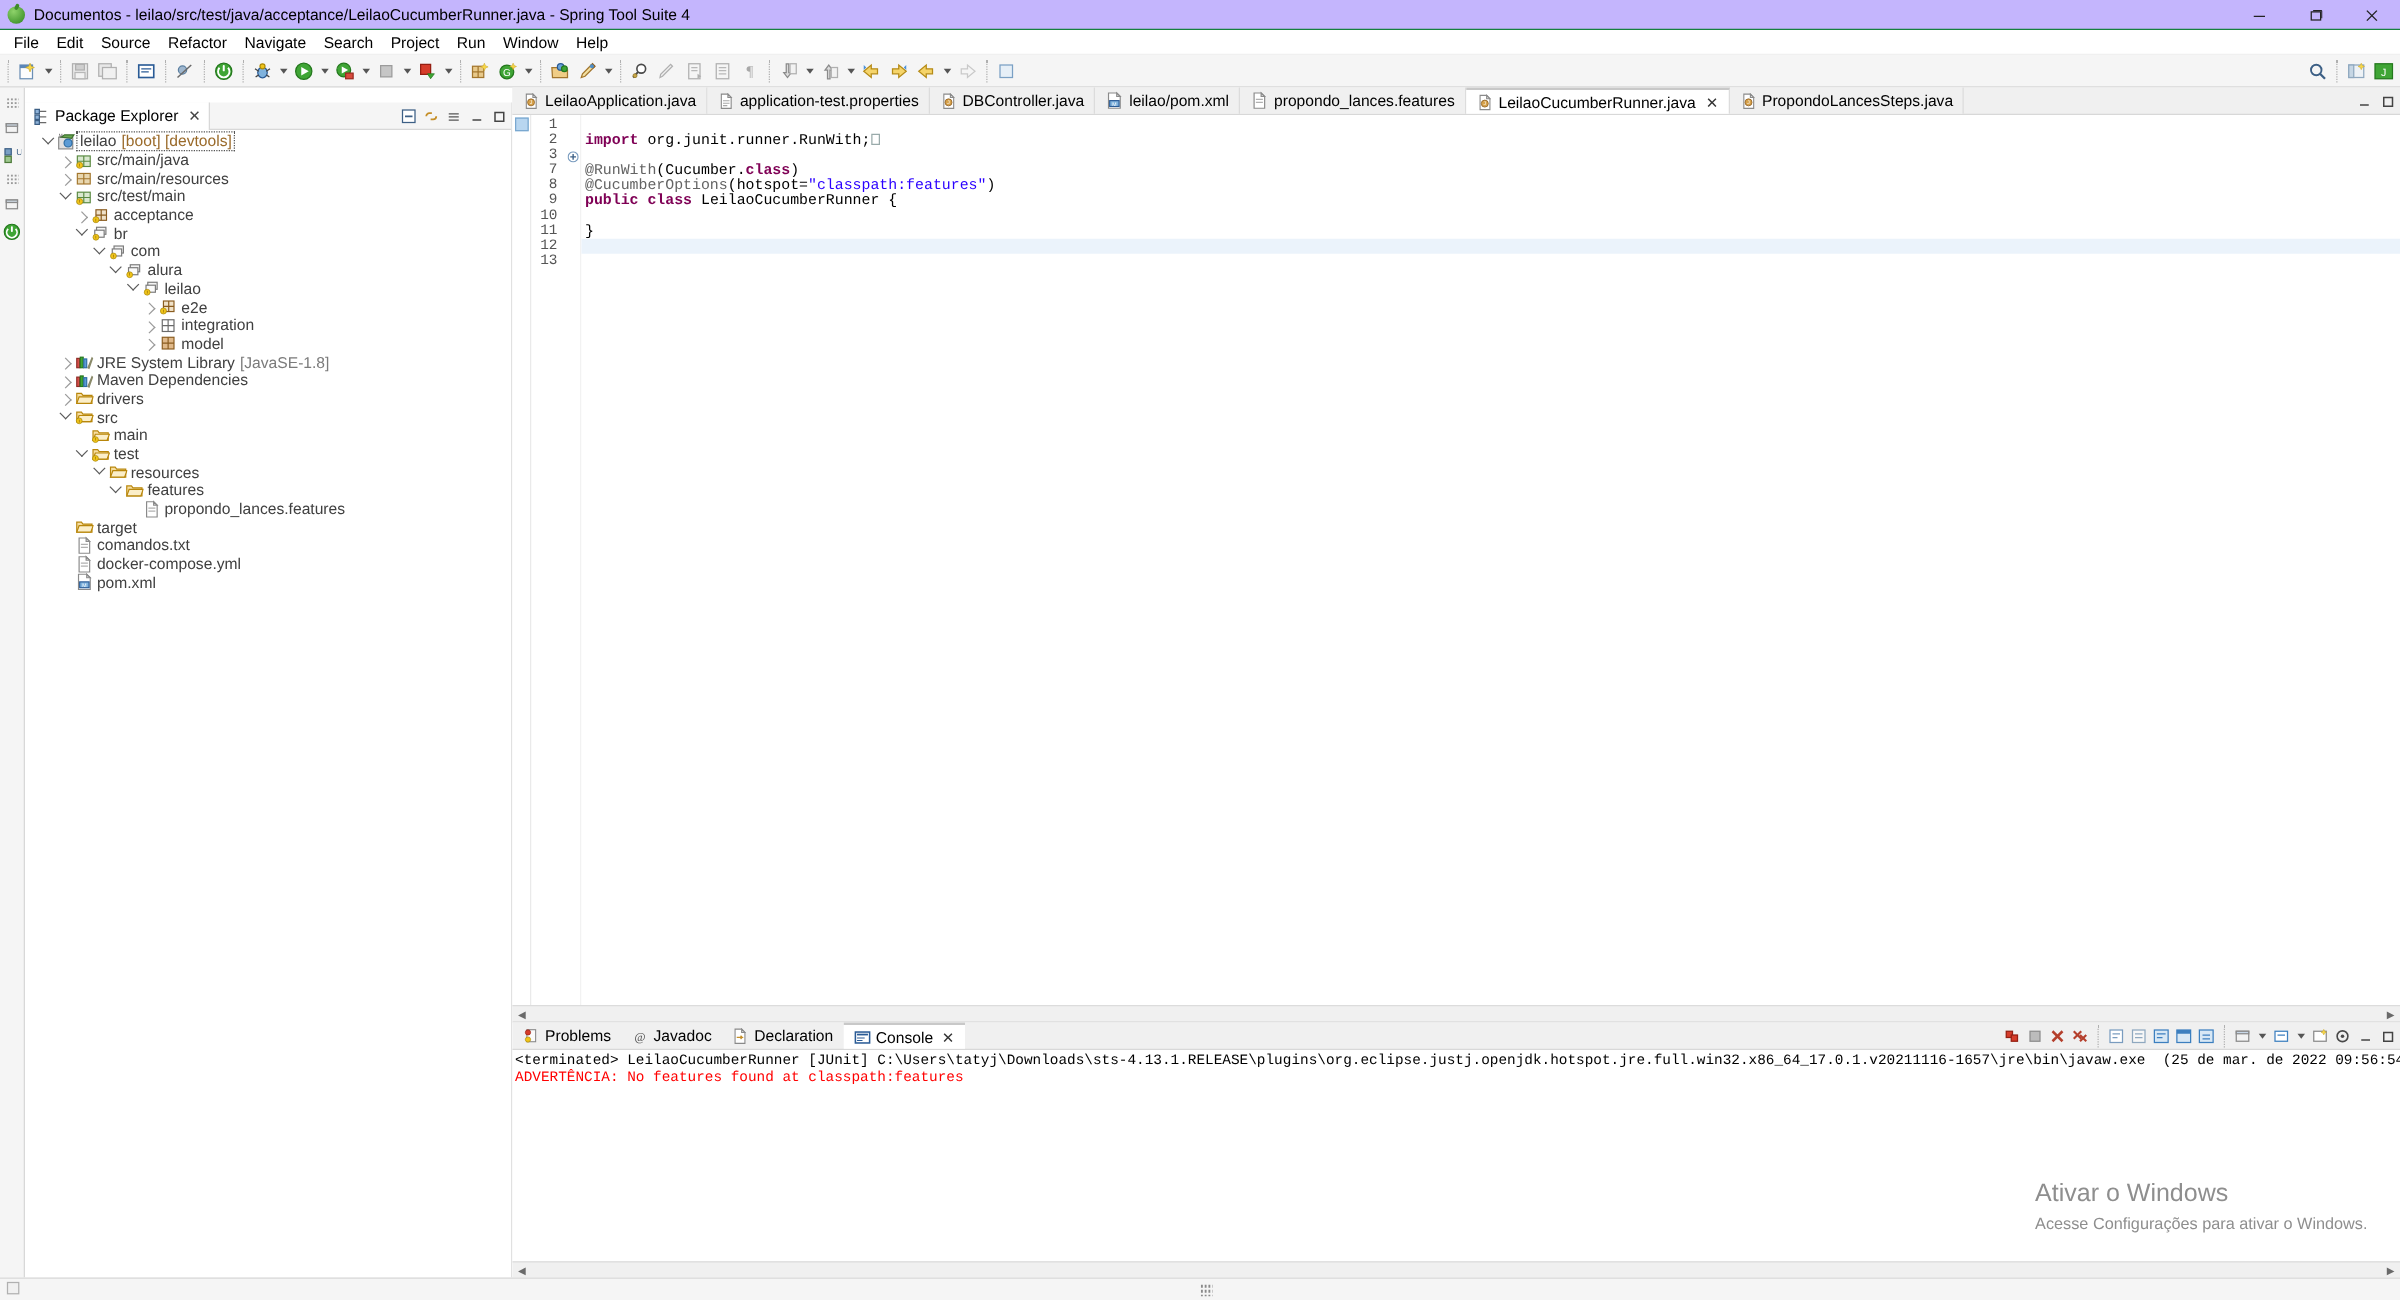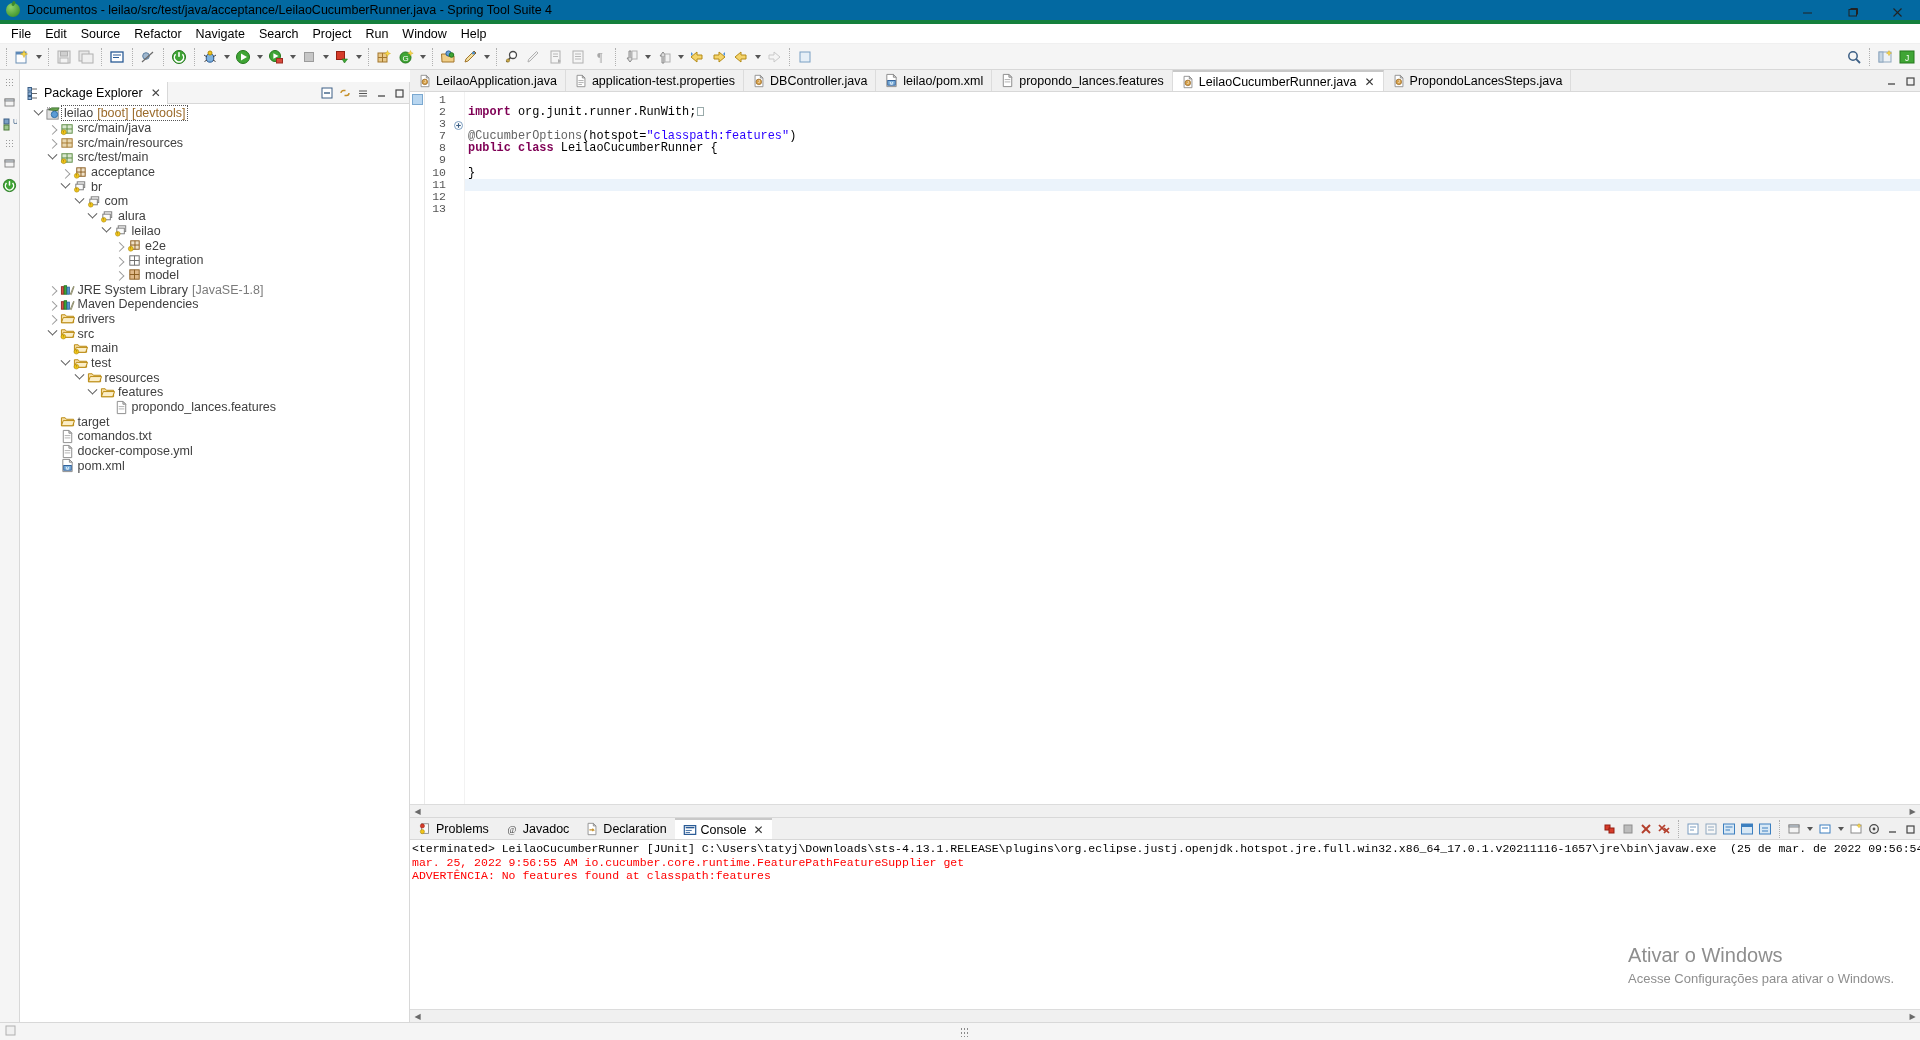--- a/index.html
+++ b/index.html
@@ -9,22 +9,22 @@
     background: #ffffff;
     font-family: "Liberation Sans", sans-serif;
     font-size: 13px;
     color: #000000;
   }
   * { box-sizing: border-box; }
 
   
   .titlebar {
     height: 24px;
-    background: #0369a1;
-    border-bottom: 4px solid #15803d;
+    background: #c4b5fd;
+    border-bottom: 1px solid #15803d;
     display: flex;
     align-items: center;
     position: relative;
     text-align: right;
   }
   .tb-icon {
     width: 16px; height: 16px;
     margin-left: 5px; margin-right: 6px;
     flex: 0 0 auto;
     position: relative;
@@ -1270,20 +1270,21 @@
               <circle cx="4.5" cy="4.5" r="4" fill="#fff" stroke="#7a9cbf"></circle>
               <line x1="2.2" y1="4.5" x2="6.8" y2="4.5" stroke="#3c5f85" stroke-width="1.1"></line>
               <line x1="4.5" y1="2.2" x2="4.5" y2="6.8" stroke="#3c5f85" stroke-width="1.1"></line>
             </svg>
         </div>
       </div>
       <div class="code" id="code">
           <div class="cline"></div>
           <div class="cline"><span class="kw">import</span><span> org.junit.runner.RunWith;</span><span style="display: inline-block; width: 7px; height: 9px; border: 1px solid rgb(153, 170, 170); margin-left: 1px; vertical-align: -1px; background: rgb(255, 255, 255);"></span></div>
           <div class="cline"></div>
+          <div class="cline"><span class="ann">@RunWith</span><span>(Cucumber.</span><span class="kw">class</span><span>)</span></div>
           <div class="cline"><span class="ann">@CucumberOptions</span><span>(hotspot=</span><span class="str">"classpath:features"</span><span>)</span></div>
           <div class="cline"><span class="kw">public class</span><span> LeilaoCucumberRunner {</span></div>
           <div class="cline"></div>
           <div class="cline"><span>}</span></div>
           <div class="cline hl"></div>
         </div>
     </div>
 
     <div class="ed-hscroll">
       <div class="sb-arrow">◀</div>
@@ -1435,21 +1436,20 @@
           </div>
           <div class="vtool">
             <svg width="13" height="13" viewBox="0 0 13 13">
                 <rect x="3" y="3" width="7" height="7" fill="none" stroke="#444" stroke-width="1.2"></rect>
               </svg>
           </div>
         </div>
       </div>
       <div class="console-body" id="console-body">
         <div class="cs-line cs-black">&lt;terminated&gt; LeilaoCucumberRunner [JUnit] C:\Users\tatyj\Downloads\sts-4.13.1.RELEASE\plugins\org.eclipse.justj.openjdk.hotspot.jre.full.win32.x86_64_17.0.1.v20211116-1657\jre\bin\javaw.exe  (25 de mar. de 2022 09:56:54 – 09:56:55)</div>
-          <div class="cs-line cs-red">mar. 25, 2022 9:56:55 AM io.cucumber.core.runtime.FeaturePathFeatureSupplier get</div>
           <div class="cs-line cs-red">ADVERTÊNCIA: No features found at classpath:features</div>
           <div class="watermark">
           <div class="wm-title">Ativar o Windows</div>
           <div class="wm-sub">Acesse Configurações para ativar o Windows.</div>
         </div>
       </div>
       <div class="bot-hscroll">
         <div class="sb-arrow">◀</div>
         <div class="sb-arrow">▶</div>
       </div>

